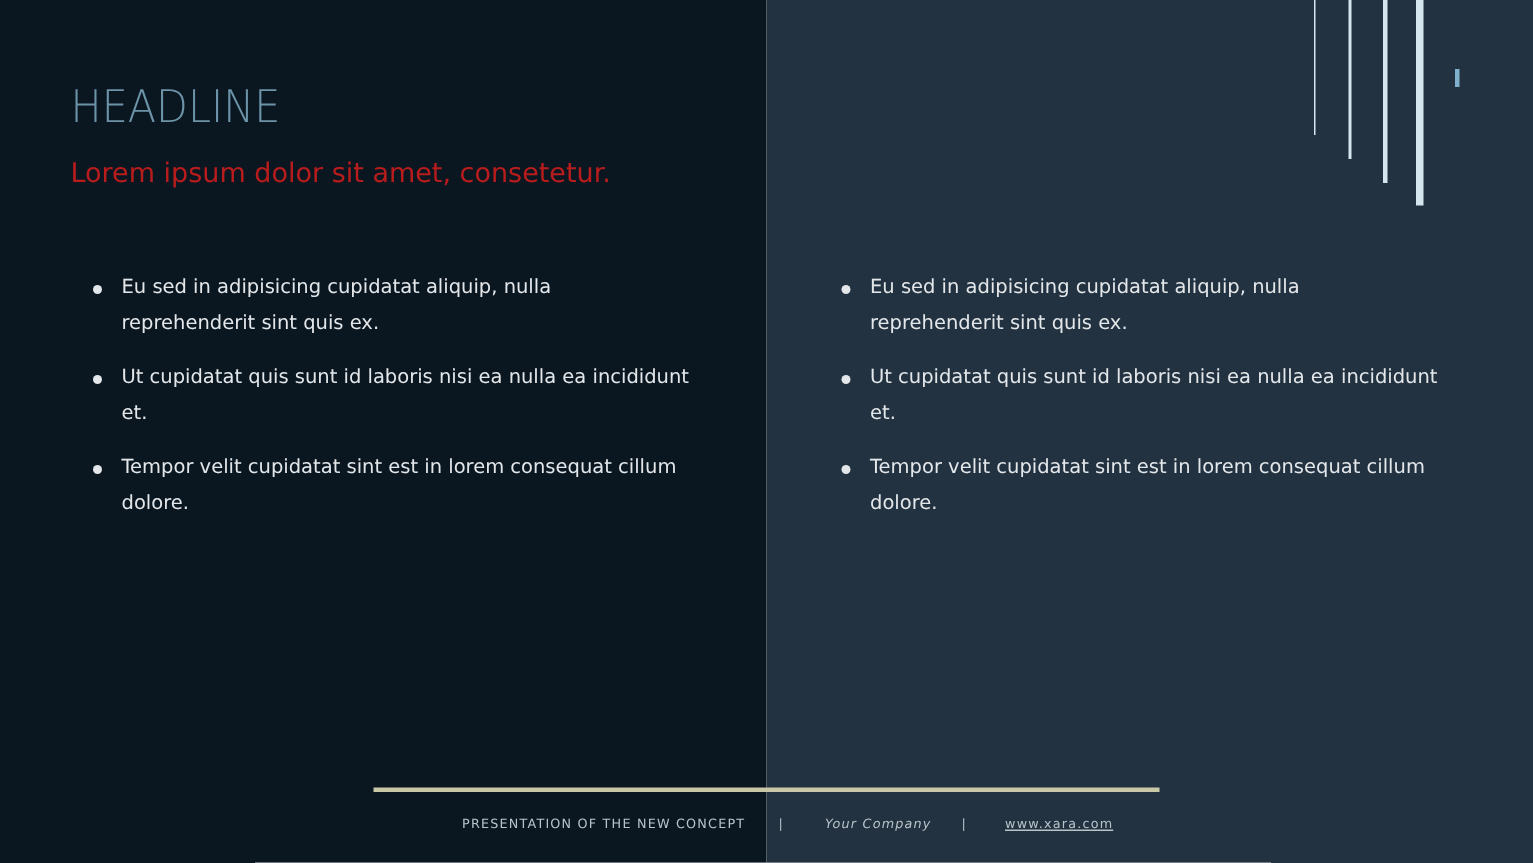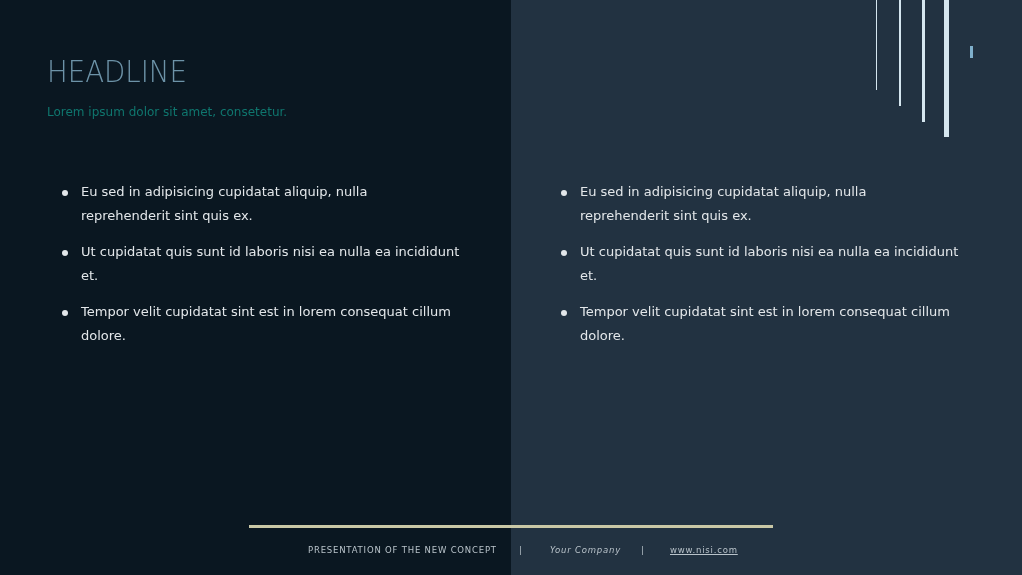--- a/index.html
+++ b/index.html
@@ -1,20 +1,20 @@
 <!DOCTYPE html>
 <html><head>
 <meta charset="utf-8">
 <style>
   html, body { margin:0; padding:0; }
   body { width:1022px; height:575px; overflow:hidden; position:relative; font-family:"DejaVu Sans", sans-serif; }
   .left { position:absolute; left:0; top:0; width:511px; height:575px; background:#0a1721; }
   .right { position:absolute; left:511px; top:0; width:511px; height:575px; background:#223241; }
   .headline { position:absolute; left:47px; top:54px; font-size:30px; font-weight:200; color:#6d93a8; letter-spacing:0px; font-family:"DejaVu Sans", sans-serif; transform:scaleX(0.92); transform-origin:left; }
-  .subtitle { position:absolute; left:47px; top:105px; font-size:12px; color:#0f766e;text-align:center; }
+  .subtitle { position:absolute; left:47px; top:105px; font-size:18px; color:#b91c1c;text-align:center; }
   ul.bullets { position:absolute; top:180px; margin:0; padding:0; list-style:none; width:400px; }
   ul.bullets li { position:relative; padding-left:21px; font-size:13px; line-height:23.5px; color:#e3e7ea; margin-bottom:13px; }
   ul.bullets li::before { content:""; position:absolute; left:2px; top:10px; width:6px; height:6px; border-radius:50%; background:#e3e7ea; }
   .col1 { left:60px; }
   .col2 { left:559px; }
   .vline { position:absolute; top:0; background:#d5e6ef; }
   .tick { position:absolute; left:970px; top:46px; width:3px; height:12px; background:#7fb0cc; }
   .rule { position:absolute; left:249px; top:525px; width:524px; height:3px; background:#c9c8a6; }
   .footer { position:absolute; top:545px; font-size:8.5px; color:#b9c3ca; letter-spacing:0.8px;margin-left:22px; }
   .footer a { color:#b9c3ca; text-decoration:underline; }
@@ -45,13 +45,13 @@
   <li>Ut cupidatat quis sunt id laboris nisi ea nulla ea incididunt et.</li>
   <li>Tempor velit cupidatat sint est in lorem consequat cillum dolore.</li>
 </ul>
 
 <div class="rule"></div>
 
 <div class="footer" style="left:286px;">PRESENTATION OF THE NEW CONCEPT</div>
 <div class="footer" style="left:497px;">|</div>
 <div class="footer" style="left:528px;font-style:italic;">Your Company</div>
 <div class="footer" style="left:619px;">|</div>
-<div class="footer" style="left:648px;"><a>www.nisi.com</a></div>
+<div class="footer" style="left:648px;"><a>www.xara.com</a></div>
 
 </body></html>

